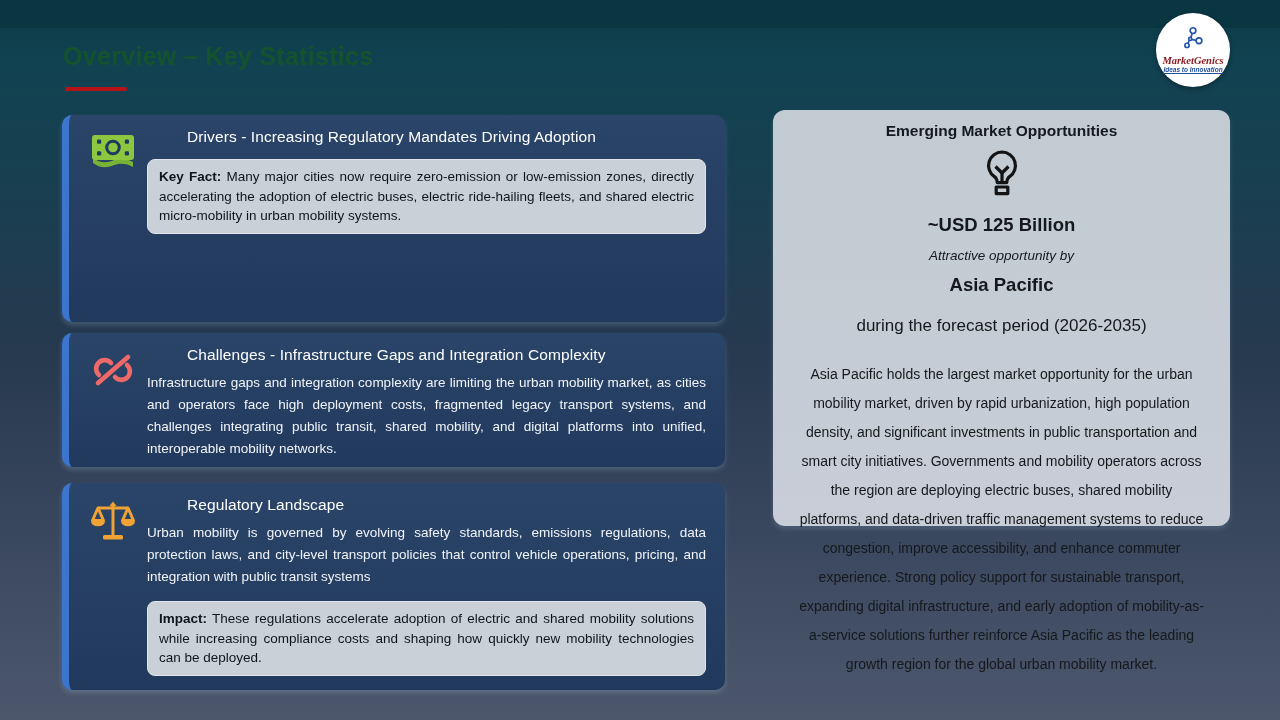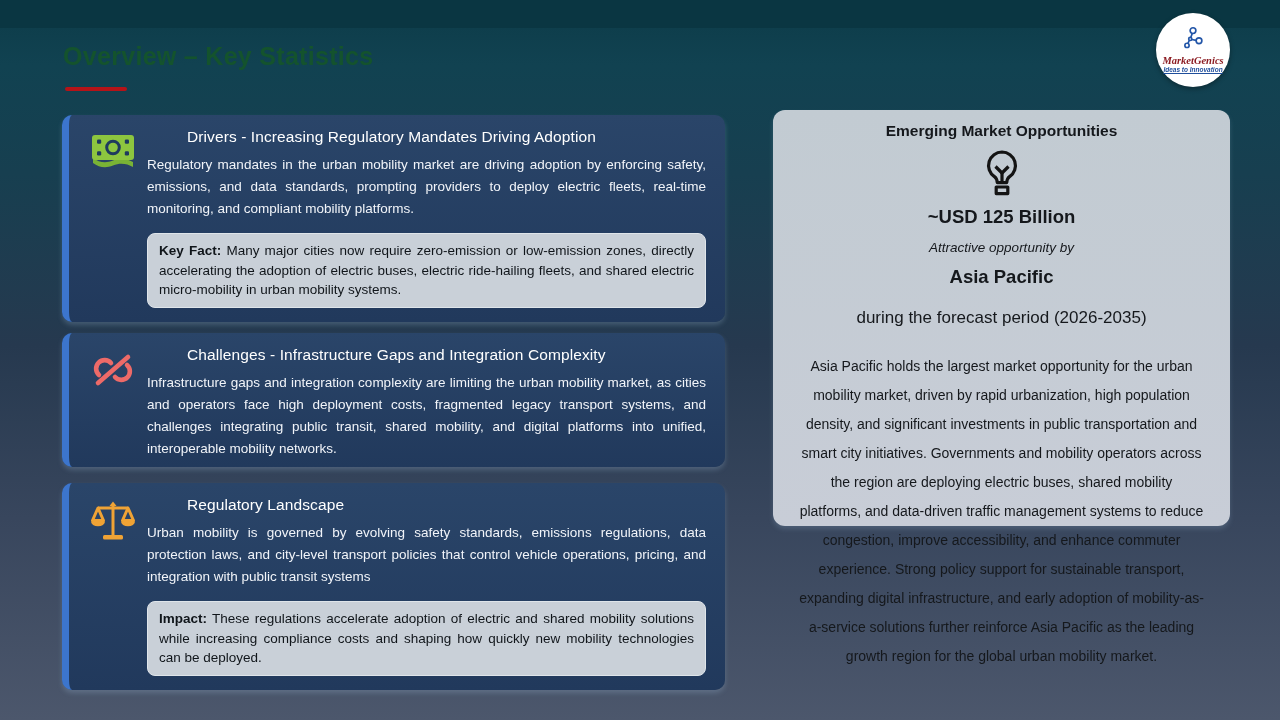--- a/index.html
+++ b/index.html
@@ -47,21 +47,21 @@
     color:#10151a; text-align:justify; }
   .callout-label{ font-weight:bold; }
 
   
   .panel{ position:absolute; left:773px; top:110px; width:457px; height:416px;
     background:linear-gradient(180deg,#c2cbd2 0%,#c8cdd7 100%);
     border-radius:12px; color:#15181c; text-align:center;
     box-shadow:0 3px 5px rgba(150,180,210,.22); }
   .panel-title{ font-size:15.5px; font-weight:bold; margin-top:12px; }
   .panel-bulb{ margin-top:9px; height:52px; }
-  .panel-value{ font-size:18.5px; font-weight:bold; margin-top:5px; }
+  .panel-value{ font-size:18.5px; font-weight:bold; margin-top:13px; }
   .panel-sub{ font-size:13.5px; margin-top:12px;font-style:italic; }
   .panel-region{ font-size:18.5px; font-weight:bold; margin-top:11px; }
   .panel-period{ font-size:17px; margin-top:20px; }
   .panel-desc{ font-size:14px; line-height:29px; margin:24px 26px 0; }
 </style>
 </head>
 <body>
 
 <div class="top-strip"></div>
 
@@ -89,21 +89,20 @@
       <rect x="2" y="3" width="42" height="25" rx="3" fill="#8dc63f"></rect>
       <circle cx="23" cy="15.5" r="6.3" fill="none" stroke="#1e3a5e" stroke-width="3"></circle>
       <rect x="7" y="7.5" width="4.2" height="4.2" rx="1.2" fill="#1e3a5e"></rect>
       <rect x="34.8" y="7.5" width="4.2" height="4.2" rx="1.2" fill="#1e3a5e"></rect>
       <rect x="7" y="19.3" width="4.2" height="4.2" rx="1.2" fill="#1e3a5e"></rect>
       <rect x="34.8" y="19.3" width="4.2" height="4.2" rx="1.2" fill="#1e3a5e"></rect>
     </svg>
   </span>
   <div class="card-content">
     <div class="card-title">Drivers - Increasing Regulatory Mandates Driving Adoption</div>
-    <div class="card-body">Regulatory mandates in the urban mobility market are driving adoption by enforcing safety, emissions, and data standards, prompting providers to deploy electric fleets, real-time monitoring, and compliant mobility platforms.</div>
     <div class="callout">
       <span class="callout-label">Key Fact:</span><span> Many major cities now require zero-emission or low-emission zones, directly accelerating the adoption of electric buses, electric ride-hailing fleets, and shared electric micro-mobility in urban mobility systems.</span>
     </div>
   </div>
 </section>
 
 <section class="card card-challenges">
   <span class="card-icon">
     <svg width="46" height="40" viewBox="0 0 46 40" fill="none" stroke="#ed6a68" stroke-width="4.6" stroke-linecap="round">
       <path d="M21 13 a8.5 8.5 0 1 0 -12 12"></path>

